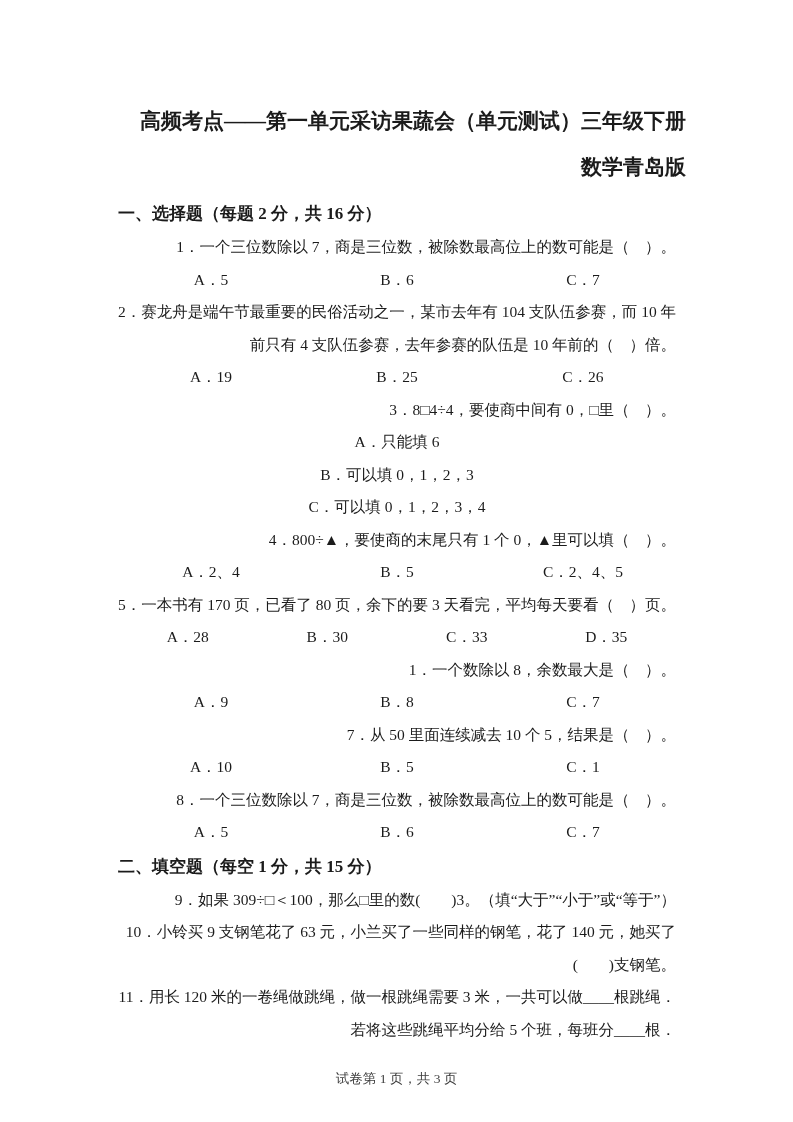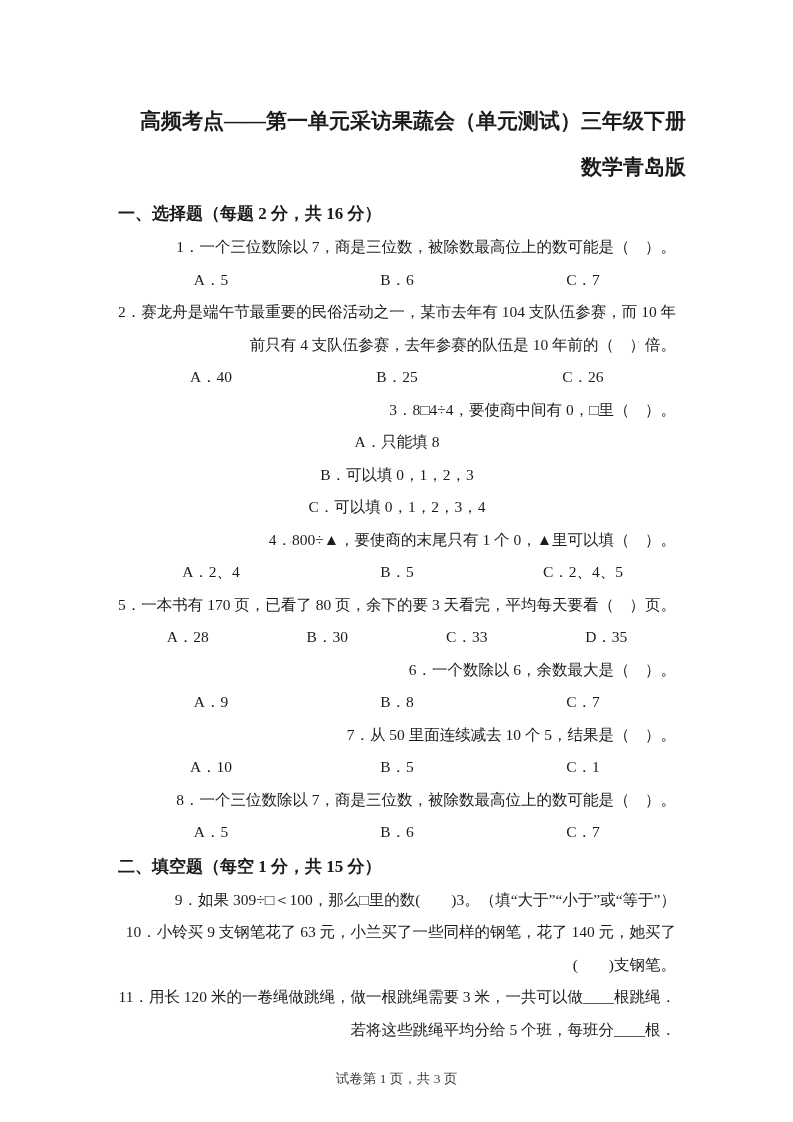--- a/index.html
+++ b/index.html
@@ -71,48 +71,48 @@
 
   <p class="q">1．一个三位数除以 7，商是三位数，被除数最高位上的数可能是（　）。</p>
   <div class="opts cols3">
     <span class="opt">A．5</span>
     <span class="opt">B．6</span>
     <span class="opt">C．7</span>
   </div>
 
   <p class="q">2．赛龙舟是端午节最重要的民俗活动之一，某市去年有 104 支队伍参赛，而 10 年前只有 4 支队伍参赛，去年参赛的队伍是 10 年前的（　）倍。</p>
   <div class="opts cols3">
-    <span class="opt">A．40</span>
+    <span class="opt">A．19</span>
     <span class="opt">B．25</span>
     <span class="opt">C．26</span>
   </div>
 
   <p class="q">3．8□4÷4，要使商中间有 0，□里（　）。</p>
   <div class="opts stacked">
-    <span class="opt">A．只能填 8</span>
+    <span class="opt">A．只能填 6</span>
     <span class="opt">B．可以填 0，1，2，3</span>
     <span class="opt">C．可以填 0，1，2，3，4</span>
   </div>
 
   <p class="q">4．800÷▲，要使商的末尾只有 1 个 0，▲里可以填（　）。</p>
   <div class="opts cols3">
     <span class="opt">A．2、4</span>
     <span class="opt">B．5</span>
     <span class="opt">C．2、4、5</span>
   </div>
 
   <p class="q">5．一本书有 170 页，已看了 80 页，余下的要 3 天看完，平均每天要看（　）页。</p>
   <div class="opts cols4">
     <span class="opt">A．28</span>
     <span class="opt">B．30</span>
     <span class="opt">C．33</span>
     <span class="opt">D．35</span>
   </div>
 
-  <p class="q">6．一个数除以 6，余数最大是（　）。</p>
+  <p class="q">1．一个数除以 8，余数最大是（　）。</p>
   <div class="opts cols3">
     <span class="opt">A．9</span>
     <span class="opt">B．8</span>
     <span class="opt">C．7</span>
   </div>
 
   <p class="q">7．从 50 里面连续减去 10 个 5，结果是（　）。</p>
   <div class="opts cols3">
     <span class="opt">A．10</span>
     <span class="opt">B．5</span>

